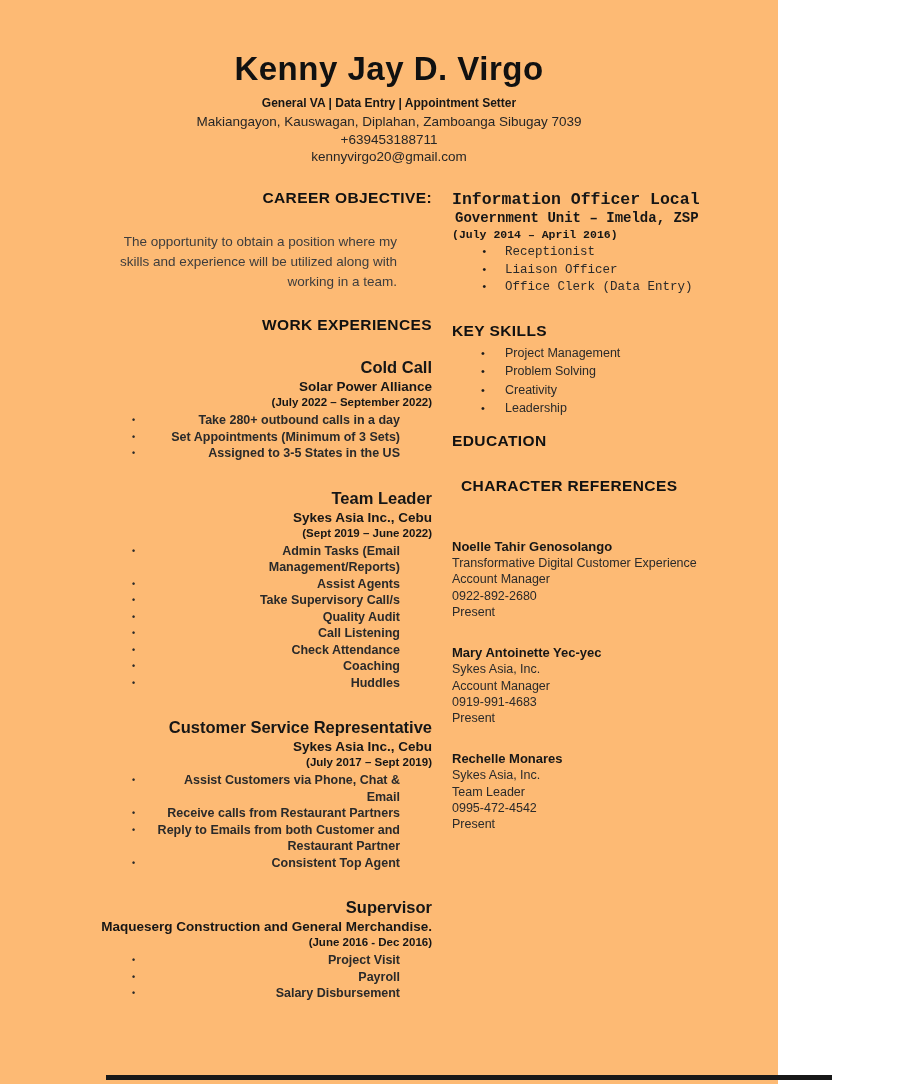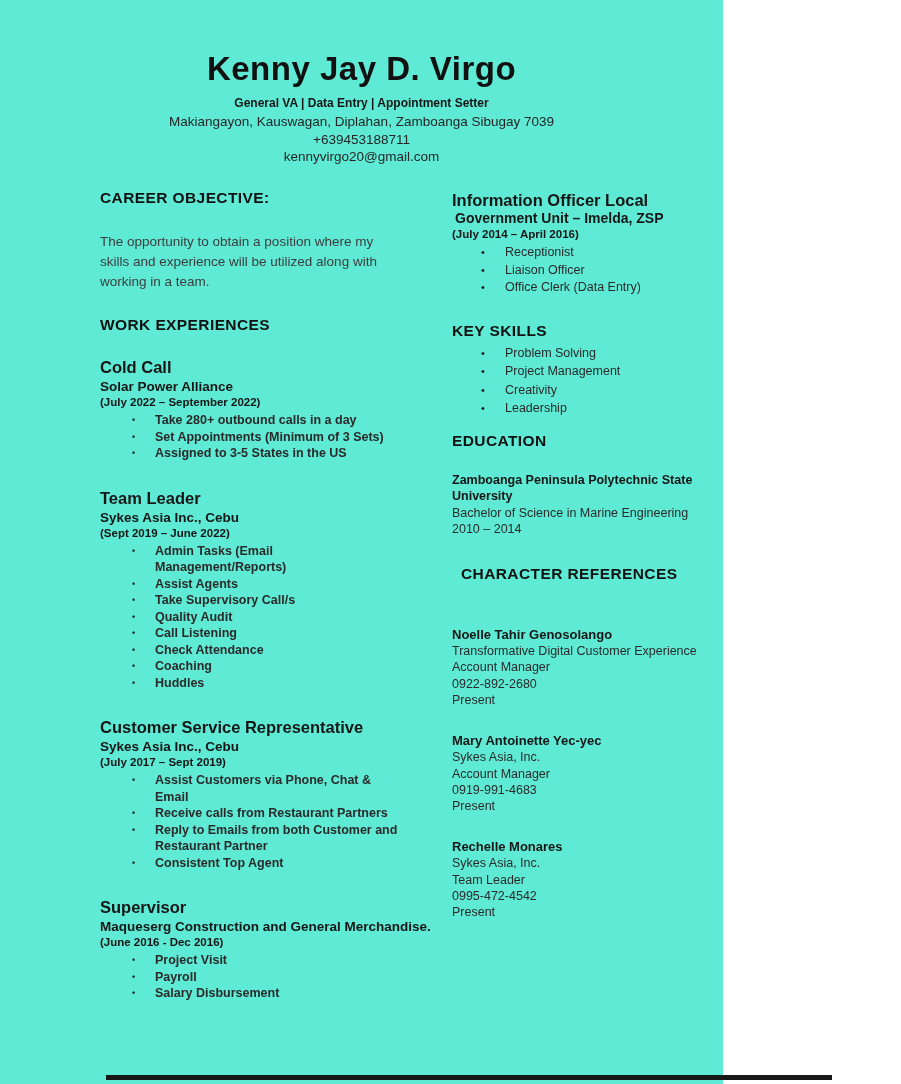--- a/index.html
+++ b/index.html
@@ -4,31 +4,31 @@
 <style>
   * { margin:0; padding:0; box-sizing:border-box; }
   html,body { background:#ffffff; }
   body {
     width:901px; height:1084px;
     font-family:"Liberation Sans", sans-serif;
     color:#1b1b1b;
     position:relative;
     overflow:hidden;
   }
-  .page { position:relative; width:723px; height:1084px; background:#5eead4; }
+  .page { position:relative; width:778px; height:1084px; background:#fdba74; }
 
   
   .header { position:absolute; top:50px; left:0; width:100%; text-align:center; }
   .name { font-size:33px; font-weight:bold; letter-spacing:.5px; line-height:38px; color:#111; }
   .subtitle { font-size:12px; font-weight:bold; margin-top:7px; line-height:16px; color:#161616; }
   .contact-line { font-size:13.5px; line-height:17.5px; color:#262626; }
   .contact-block { margin-top:2px; }
 
   
-  .col-left  { position:absolute; left:100px; top:188px; width:332px; }
+  .col-left  { position:absolute; left:100px; top:188px; width:332px;text-align:right; }
   .col-right { position:absolute; left:452px; top:188px; width:338px; }
 
   .section-heading {
     font-size:15.5px; font-weight:bold; letter-spacing:.4px;
     line-height:19px; color:#111;
   }
 
   .objective-text {
     margin-top:25px; width:297px;
     font-size:13.5px; line-height:20px; color:#3d3d3d;
@@ -156,45 +156,40 @@
         <li><span class="li-text">Project Visit</span></li>
         <li><span class="li-text">Payroll</span></li>
         <li><span class="li-text">Salary Disbursement</span></li>
       </ul>
     </section>
 
   </div>
 
   <div class="col-right">
 
-    <section class="job" style="margin-top:2px;">
+    <section class="job" style="margin-top:2px;font-family:Liberation Mono, monospace;">
       <h3 class="job-title">Information Officer Local</h3>
       <div class="job-subtitle">Government Unit – Imelda, ZSP</div>
       <div class="dates">(July 2014 – April 2016)</div>
       <ul class="bullets">
         <li>Receptionist</li>
         <li>Liaison Officer</li>
         <li>Office Clerk (Data Entry)</li>
       </ul>
     </section>
 
     <h2 class="section-heading keyskills-heading">KEY SKILLS</h2>
     <ul class="bullets skills">
+      <li>Project Management</li>
       <li>Problem Solving</li>
-      <li>Project Management</li>
       <li>Creativity</li>
       <li>Leadership</li>
     </ul>
 
     <h2 class="section-heading education-heading">EDUCATION</h2>
-    <div class="edu-block">
-      <div class="edu-school">Zamboanga Peninsula Polytechnic State University</div>
-      <div class="edu-degree">Bachelor of Science in Marine Engineering</div>
-      <div class="edu-years">2010 – 2014</div>
-    </div>
 
     <h2 class="section-heading references-heading">CHARACTER REFERENCES</h2>
     <div class="refs">
 
       <div class="ref">
         <div class="ref-name">Noelle Tahir Genosolango</div>
         <div class="ref-line">Transformative Digital Customer Experience</div>
         <div class="ref-line">Account Manager</div>
         <div class="ref-line">0922-892-2680</div>
         <div class="ref-line">Present</div>

